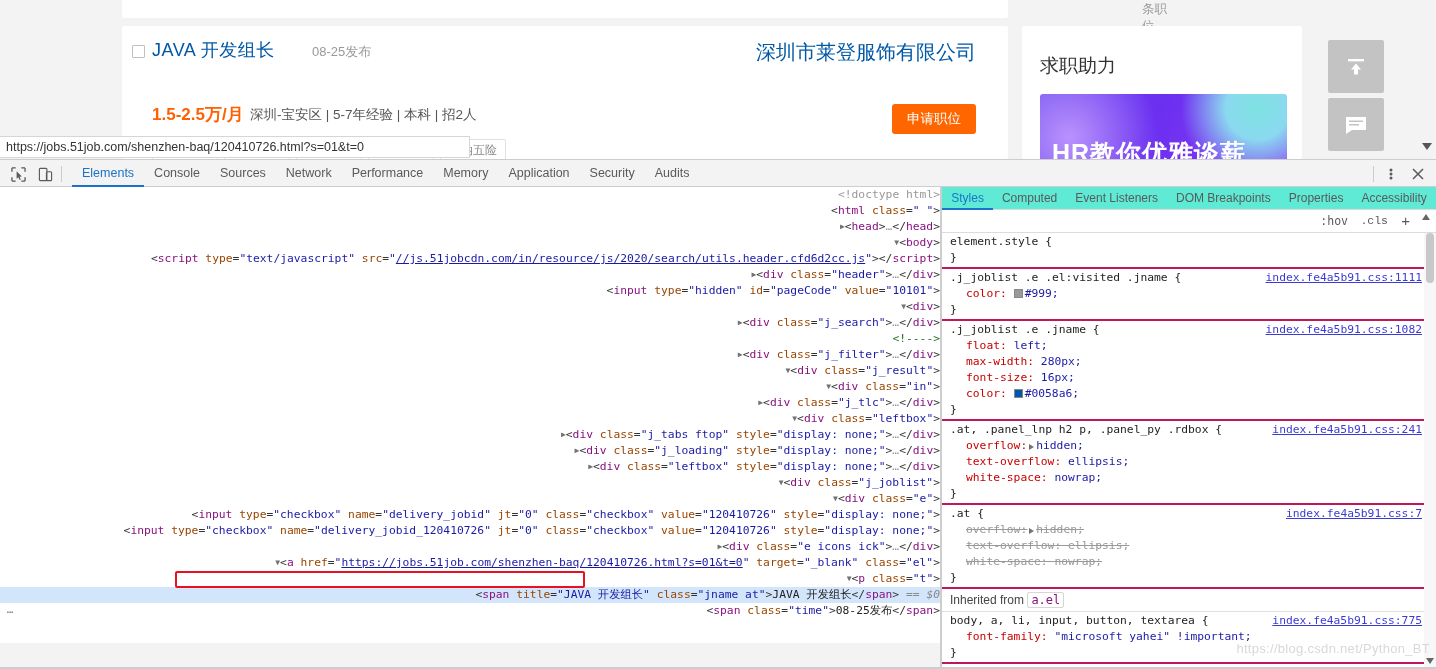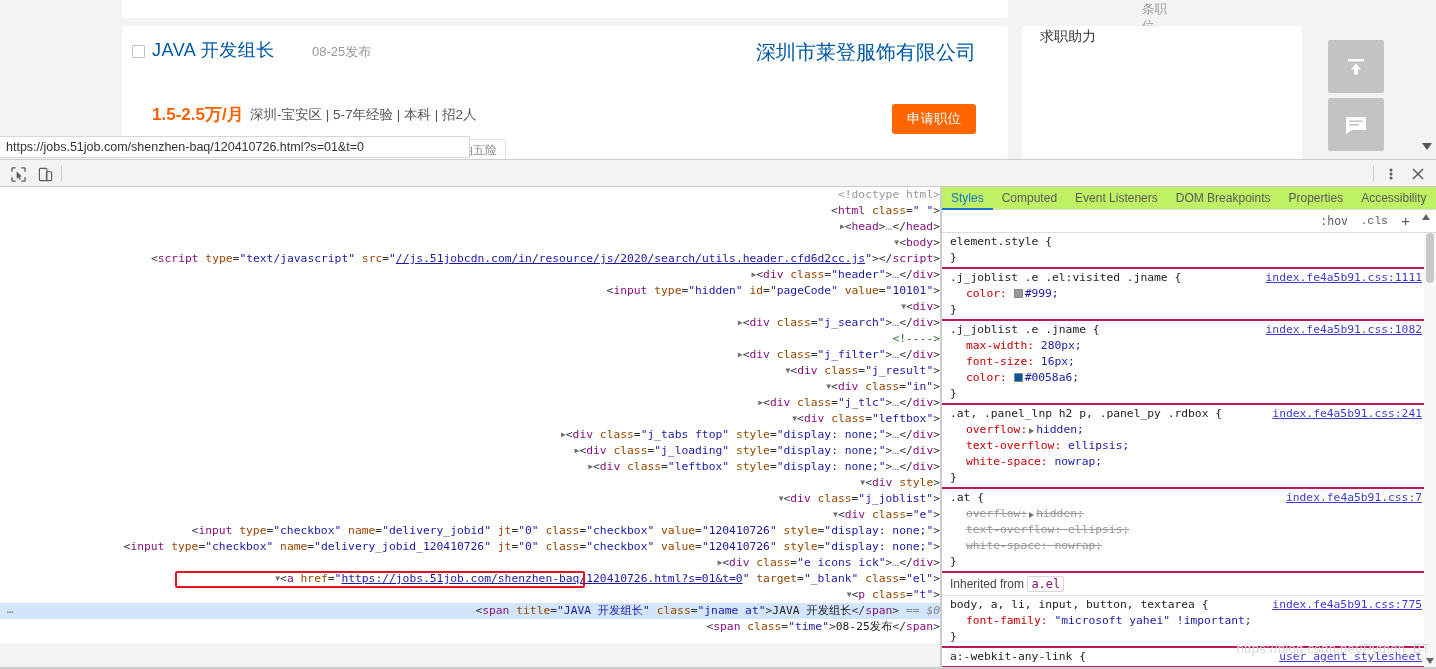--- a/index.html
+++ b/index.html
@@ -66,21 +66,21 @@
     background:#ff6600; color:#fff; border-radius:3px;
     font-size:13.5px; line-height:30px; text-align:center;
   }
 
   
   .aside-card {
     position:absolute; left:1022px; top:26px; width:280px; height:133px;
     background:#fff; border-radius:2px; overflow:hidden;
   }
   .aside-title {
-    position:absolute; left:18px; top:2px; font-size:14px; color:#333;
+    position:absolute; left:18px; top:27px; font-size:19px; color:#333;
   }
   .aside-banner {
     position:absolute; left:18px; top:68px; width:247px; height:70px;
     background:
       radial-gradient(circle at 88% 20%, #7de2e0 0%, #8bd9f0 14%, rgba(139,217,240,0) 34%),
       radial-gradient(circle at 12% 62%, rgba(200,160,255,.85) 0%, rgba(200,160,255,0) 40%),
       linear-gradient(110deg, #6a4df0 0%, #6b2ff0 45%, #8b3df5 100%);
     border-radius:3px;
   }
   .aside-banner-text {
@@ -196,21 +196,21 @@
   .panel-divider {
     position:absolute; left:940px; top:27px; width:2px; height:483px; background:#cdcdcd;
   }
 
   
   .styles-panel {
     position:absolute; left:942px; top:27px; width:494px; height:483px;
     background:#fff; overflow:hidden;
   }
   .st-tabs { position:absolute; left:0; top:0; width:494px; height:23px;
-    border-bottom:1px solid #dcdcdc; background:#bef264; }
+    border-bottom:1px solid #dcdcdc; background:#5eead4;text-align:center; }
   .st-tab {
     display:inline-block; height:23px; line-height:22px; padding:0 9px;
     font-size:12px; color:#5a5a5a;
   }
   .st-tab.active { color:#1a73c8; border-bottom:2px solid #1a73c8; }
 
   .st-filterbar {
     position:absolute; left:0; top:23px; width:494px; height:23px;
     border-bottom:1px solid #dcdcdc; background:#fff;
   }
@@ -300,20 +300,23 @@
     <div class="job-time">08-25发布</div>
     <div class="job-company">深圳市莱登服饰有限公司</div>
     <div class="job-salary">1.5-2.5万/月</div>
     <div class="job-meta">深圳-宝安区 | 5-7年经验 | 本科 | 招2人</div>
     <div class="job-tags"><span class="tag">绩效奖金</span><span class="tag">员工旅游</span><span class="tag">交通补贴</span><span class="tag">周末双休</span><span class="tag">缴纳五险</span></div>
     <div class="btn-apply">申请职位</div>
   </div>
 
   <div class="aside-card">
     <div class="aside-title">求职助力</div>
+    <div class="aside-banner">
+      <div class="aside-banner-text">HR教你优雅谈薪</div>
+    </div>
   </div>
 
   <div class="float-btn b1">
     <div class="float-ico">
       <svg width="24" height="24" viewBox="0 0 24 24">
           <path d="M4 4h16v2.4H4z" fill="#fff"></path>
           <path d="M12 8.5l5 6h-3v5h-4v-5H7z" fill="#fff"></path>
         </svg>
     </div>
   </div>
@@ -340,20 +343,21 @@
         <path d="M6 4.5l5.5 5.5-2.4.3 1.4 2.8-1.3.7-1.4-2.9L6 12.6z" fill="#5a5a5a"></path>
       </svg>
     </div>
     <div class="dt-icon-btn i2">
       <svg width="15" height="15" viewBox="0 0 16 16">
         <rect x="1.5" y="1.5" width="8" height="13" rx="1" stroke="#5a5a5a" fill="none" stroke-width="1.2"></rect>
         <rect x="9" y="5" width="5.5" height="9.5" rx="1" stroke="#5a5a5a" fill="none" stroke-width="1.2"></rect>
       </svg>
     </div>
     <div class="dt-sep"></div>
+    <div class="dt-tabs" id="dt-tabs"><div class="dt-tab active">Elements</div><div class="dt-tab">Console</div><div class="dt-tab">Sources</div><div class="dt-tab">Network</div><div class="dt-tab">Performance</div><div class="dt-tab">Memory</div><div class="dt-tab">Application</div><div class="dt-tab">Security</div><div class="dt-tab">Audits</div></div>
     <div class="dt-right-sep"></div>
     <div class="dt-kebab">
       <svg width="4" height="16" viewBox="0 0 4 16">
         <circle cx="2" cy="4" r="1.5" fill="#5a5a5a"></circle>
           <circle cx="2" cy="8" r="1.5" fill="#5a5a5a"></circle>
           <circle cx="2" cy="12" r="1.5" fill="#5a5a5a"></circle>
       </svg>
     </div>
     <div class="dt-close">
       <svg width="12" height="12" viewBox="0 0 12 12">
@@ -374,21 +378,20 @@
       <div class="dom-line" style="padding-left: 40px;"><span class="tri closed"></span><span><span class="pk">&lt;</span><span class="tw">div</span> <span class="at">class</span><span class="pk">=</span><span class="av">"j_search"</span><span class="pk">&gt;</span><span class="gr">…</span><span class="pk">&lt;/</span><span class="tw">div</span><span class="pk">&gt;</span></span></div>
       <div class="dom-line" style="padding-left: 50px;"><span class="tri none"></span><span><span class="cm">&lt;!----&gt;</span></span></div>
       <div class="dom-line" style="padding-left: 40px;"><span class="tri closed"></span><span><span class="pk">&lt;</span><span class="tw">div</span> <span class="at">class</span><span class="pk">=</span><span class="av">"j_filter"</span><span class="pk">&gt;</span><span class="gr">…</span><span class="pk">&lt;/</span><span class="tw">div</span><span class="pk">&gt;</span></span></div>
       <div class="dom-line" style="padding-left: 40px;"><span class="tri open"></span><span><span class="pk">&lt;</span><span class="tw">div</span> <span class="at">class</span><span class="pk">=</span><span class="av">"j_result"</span><span class="pk">&gt;</span></span></div>
       <div class="dom-line" style="padding-left: 50px;"><span class="tri open"></span><span><span class="pk">&lt;</span><span class="tw">div</span> <span class="at">class</span><span class="pk">=</span><span class="av">"in"</span><span class="pk">&gt;</span></span></div>
       <div class="dom-line" style="padding-left: 60px;"><span class="tri closed"></span><span><span class="pk">&lt;</span><span class="tw">div</span> <span class="at">class</span><span class="pk">=</span><span class="av">"j_tlc"</span><span class="pk">&gt;</span><span class="gr">…</span><span class="pk">&lt;/</span><span class="tw">div</span><span class="pk">&gt;</span></span></div>
       <div class="dom-line" style="padding-left: 60px;"><span class="tri open"></span><span><span class="pk">&lt;</span><span class="tw">div</span> <span class="at">class</span><span class="pk">=</span><span class="av">"leftbox"</span><span class="pk">&gt;</span></span></div>
       <div class="dom-line" style="padding-left: 70px;"><span class="tri closed"></span><span><span class="pk">&lt;</span><span class="tw">div</span> <span class="at">class</span><span class="pk">=</span><span class="av">"j_tabs ftop"</span> <span class="at">style</span><span class="pk">=</span><span class="av">"display: none;"</span><span class="pk">&gt;</span><span class="gr">…</span><span class="pk">&lt;/</span><span class="tw">div</span><span class="pk">&gt;</span></span></div>
       <div class="dom-line" style="padding-left: 70px;"><span class="tri closed"></span><span><span class="pk">&lt;</span><span class="tw">div</span> <span class="at">class</span><span class="pk">=</span><span class="av">"j_loading"</span> <span class="at">style</span><span class="pk">=</span><span class="av">"display: none;"</span><span class="pk">&gt;</span><span class="gr">…</span><span class="pk">&lt;/</span><span class="tw">div</span><span class="pk">&gt;</span></span></div>
       <div class="dom-line" style="padding-left: 70px;"><span class="tri closed"></span><span><span class="pk">&lt;</span><span class="tw">div</span> <span class="at">class</span><span class="pk">=</span><span class="av">"leftbox"</span> <span class="at">style</span><span class="pk">=</span><span class="av">"display: none;"</span><span class="pk">&gt;</span><span class="gr">…</span><span class="pk">&lt;/</span><span class="tw">div</span><span class="pk">&gt;</span></span></div>
-      <div class="dom-line" style="padding-left: 70px;"><span class="tri open"></span><span><span class="pk">&lt;</span><span class="tw">div</span> <span class="at">style</span><span class="pk">&gt;</span></span></div>
       <div class="dom-line" style="padding-left: 80px;"><span class="tri open"></span><span><span class="pk">&lt;</span><span class="tw">div</span> <span class="at">class</span><span class="pk">=</span><span class="av">"j_joblist"</span><span class="pk">&gt;</span></span></div>
       <div class="dom-line" style="padding-left: 90px;"><span class="tri open"></span><span><span class="pk">&lt;</span><span class="tw">div</span> <span class="at">class</span><span class="pk">=</span><span class="av">"e"</span><span class="pk">&gt;</span></span></div>
       <div class="dom-line" style="padding-left: 110px;"><span class="tri none"></span><span><span class="pk">&lt;</span><span class="tw">input</span> <span class="at">type</span><span class="pk">=</span><span class="av">"checkbox"</span> <span class="at">name</span><span class="pk">=</span><span class="av">"delivery_jobid"</span> <span class="at">jt</span><span class="pk">=</span><span class="av">"0"</span> <span class="at">class</span><span class="pk">=</span><span class="av">"checkbox"</span> <span class="at">value</span><span class="pk">=</span><span class="av">"120410726"</span> <span class="at">style</span><span class="pk">=</span><span class="av">"display: none;"</span><span class="pk">&gt;</span></span></div>
       <div class="dom-line" style="padding-left: 110px;"><span class="tri none"></span><span><span class="pk">&lt;</span><span class="tw">input</span> <span class="at">type</span><span class="pk">=</span><span class="av">"checkbox"</span> <span class="at">name</span><span class="pk">=</span><span class="av">"delivery_jobid_120410726"</span> <span class="at">jt</span><span class="pk">=</span><span class="av">"0"</span> <span class="at">class</span><span class="pk">=</span><span class="av">"checkbox"</span> <span class="at">value</span><span class="pk">=</span><span class="av">"120410726"</span> <span class="at">style</span><span class="pk">=</span><span class="av">"display: none;"</span><span class="pk">&gt;</span></span></div>
       <div class="dom-line" style="padding-left: 100px;"><span class="tri closed"></span><span><span class="pk">&lt;</span><span class="tw">div</span> <span class="at">class</span><span class="pk">=</span><span class="av">"e icons ick"</span><span class="pk">&gt;</span><span class="gr">…</span><span class="pk">&lt;/</span><span class="tw">div</span><span class="pk">&gt;</span></span></div>
       <div class="dom-line" style="padding-left: 100px;"><span class="tri open"></span><span><span class="pk">&lt;</span><span class="tw">a</span> <span class="at">href</span><span class="pk">=</span><span class="av">"</span><span class="lnk">https://jobs.51job.com/shenzhen-baq/120410726.html?s=01&amp;t=0</span><span class="av">"</span> <span class="at">target</span><span class="pk">=</span><span class="av">"_blank"</span> <span class="at">class</span><span class="pk">=</span><span class="av">"el"</span><span class="pk">&gt;</span></span></div>
       <div class="dom-line" style="padding-left: 110px;"><span class="tri open"></span><span><span class="pk">&lt;</span><span class="tw">p</span> <span class="at">class</span><span class="pk">=</span><span class="av">"t"</span><span class="pk">&gt;</span></span></div>
       <div class="dom-line sel" style="padding-left: 130px;"><span class="tri none"></span><span><span class="pk">&lt;</span><span class="tw">span</span> <span class="at">title</span><span class="pk">=</span><span class="av">"JAVA 开发组长"</span> <span class="at">class</span><span class="pk">=</span><span class="av">"jname at"</span><span class="pk">&gt;</span><span class="tx">JAVA 开发组长</span><span class="pk">&lt;/</span><span class="tw">span</span><span class="pk">&gt;</span> <span class="dlr">== $0</span></span></div>
       <div class="ellipsis-badge" style="top: 418px;">…</div>
       <div class="dom-line" style="padding-left: 130px;"><span class="tri none"></span><span><span class="pk">&lt;</span><span class="tw">span</span> <span class="at">class</span><span class="pk">=</span><span class="av">"time"</span><span class="pk">&gt;</span><span class="tx">08-25发布</span><span class="pk">&lt;/</span><span class="tw">span</span><span class="pk">&gt;</span></span></div>
@@ -419,20 +422,21 @@
         </div>
         <div class="rule">
           <div class="sel-txt">.j_joblist .e .el:visited .jname {</div>
           <a class="src">index.fe4a5b91.css:1111</a>
           <div><span class="prop">color:</span> <span class="swatch" style="background: rgb(153, 153, 153);"></span><span class="val">#999;</span></div>
           <div>}</div>
         </div>
         <div class="rule">
           <div class="sel-txt">.j_joblist .e .jname {</div>
           <a class="src">index.fe4a5b91.css:1082</a>
+          <div><span class="prop">float:</span> <span class="val">left;</span></div>
           <div><span class="prop">max-width:</span> <span class="val">280px;</span></div>
           <div><span class="prop">font-size:</span> <span class="val">16px;</span></div>
           <div><span class="prop">color:</span> <span class="swatch" style="background: rgb(0, 88, 166);"></span><span class="val">#0058a6;</span></div>
           <div>}</div>
         </div>
         <div class="rule">
           <div class="sel-txt">.at, .panel_lnp h2 p, .panel_py .rdbox {</div>
           <a class="src">index.fe4a5b91.css:241</a>
           <div><span class="prop">overflow:</span><span class="arrow-tri"></span><span class="val">hidden;</span></div>
           <div><span class="prop">text-overflow:</span> <span class="val">ellipsis;</span></div>

